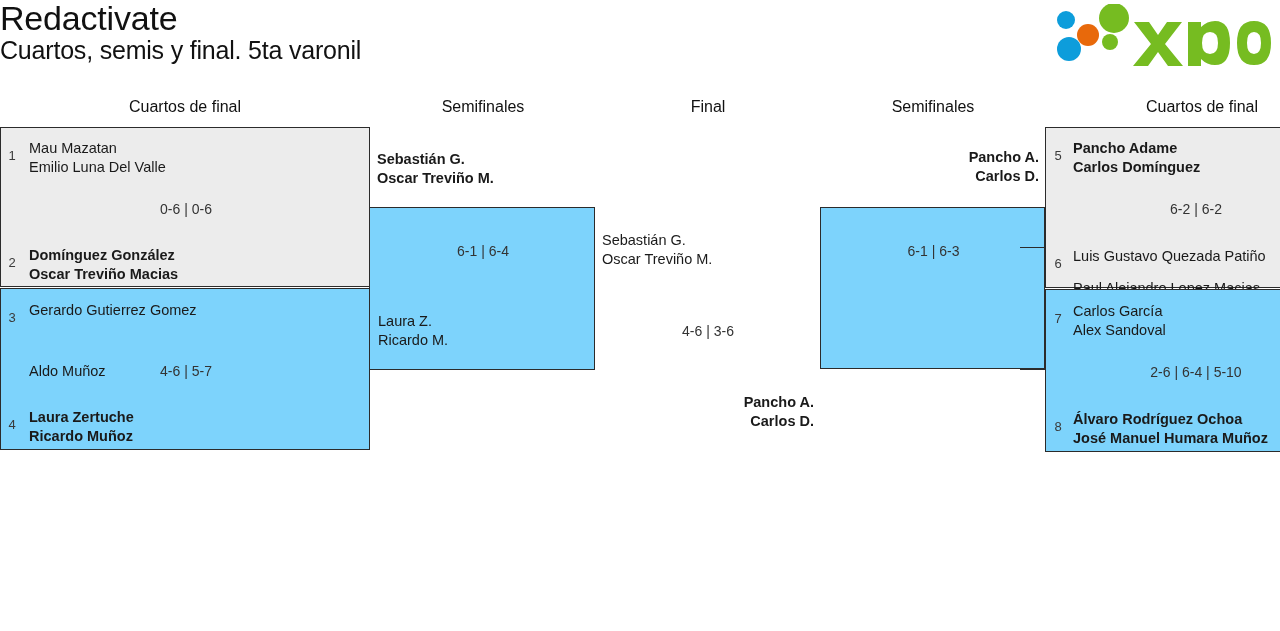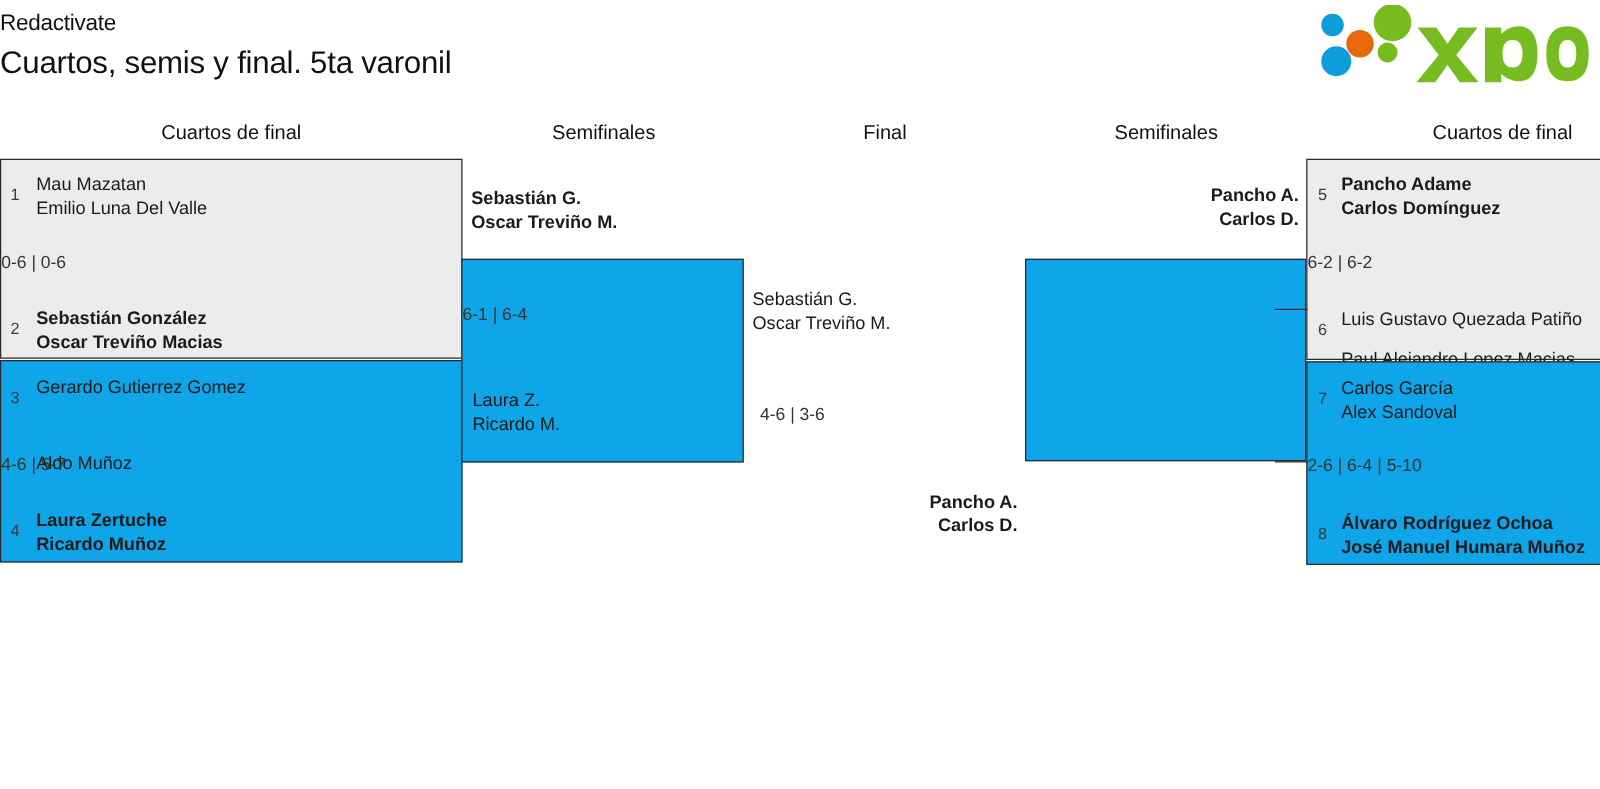--- a/index.html
+++ b/index.html
@@ -15,21 +15,21 @@
     font-family: "Liberation Sans", sans-serif;
     color: #1a1a1a;
     -webkit-font-smoothing: antialiased;
   }
 
   
   .page-title {
     position: absolute;
     left: 0px;
     top: 2px;
-    font-size: 18px;
+    font-size: 34px;
     line-height: 32px;
     font-weight: 400;
     color: #111111;
     letter-spacing: -0.2px;
     white-space: nowrap;
   }
   .page-subtitle {
     position: absolute;
     left: 0px;
     top: 34px;
@@ -61,21 +61,21 @@
     color: #111111;
     text-align: center;
     white-space: nowrap;
   }
 
   
   .box {
     position: absolute;
     box-sizing: border-box;
     border: 1px solid #2b2b2b;
-    background: #0ea5e9;
+    background: #7dd3fc;
   }
   .box.shaded { background: #ececec; }
 
   .seed {
     position: absolute;
     font-size: 13px;
     line-height: 15px;
     color: #3a3a3a;
     font-weight: 400;
     text-align: center;
@@ -94,21 +94,21 @@
   .team.right { text-align: right; }
 
   .score {
     position: absolute;
     font-size: 14px;
     line-height: 18px;
     color: #333333;
     font-weight: 400;
     white-space: nowrap;
   }
-  .score.center { }
+  .score.center { text-align: center; }
 
   
   .conn {
     position: absolute;
     background: #2b2b2b;
   }
 </style>
 </head>
 <body>
 
@@ -135,21 +135,21 @@
 <div class="round-header" style="left:608px; width:200px;">Final</div>
 <div class="round-header" style="left:833px; width:200px;">Semifinales</div>
 <div class="round-header" style="left:1102px; width:200px;">Cuartos de final</div>
 
 <div class="box shaded" style="left:0px; top:127px; width:370px; height:160px;">
   <div class="seed" style="left:2px; top:20px;">1</div>
   <div class="team" style="left:28px; top:11px;">Mau Mazatan</div>
   <div class="team" style="left:28px; top:30px;">Emilio Luna Del Valle</div>
   <div class="score center" style="left:0px; top:72px; width:370px;">0-6 | 0-6</div>
   <div class="seed" style="left:2px; top:127px;">2</div>
-  <div class="team win" style="left:28px; top:118px;">Sebastián González</div>
+  <div class="team win" style="left:28px; top:118px;">Domínguez González</div>
   <div class="team win" style="left:28px; top:137px;">Oscar Treviño Macias</div>
 </div>
 
 <div class="box" style="left:0px; top:288px; width:370px; height:162px;">
   <div class="seed" style="left:2px; top:21px;">3</div>
   <div class="team" style="left:28px; top:12px;">Gerardo Gutierrez Gomez</div>
   <div class="team" style="left:28px; top:31px;margin-top:42px;">Aldo Muñoz</div>
   <div class="score center" style="left:0px; top:73px; width:370px;">4-6 | 5-7</div>
   <div class="seed" style="left:2px; top:128px;">4</div>
   <div class="team win" style="left:28px; top:119px;">Laura Zertuche</div>
@@ -168,20 +168,21 @@
 <div class="team" style="left:602px; top:231px;">Sebastián G.</div>
 <div class="team" style="left:602px; top:250px;">Oscar Treviño M.</div>
 <div class="score center" style="left:608px; top:322px; width:200px;">4-6 | 3-6</div>
 <div class="team win right" style="left:608px; top:393px; width:206px;">Pancho A.</div>
 <div class="team win right" style="left:608px; top:412px; width:206px;">Carlos D.</div>
 
 <div class="team win right" style="left:820px; top:148px; width:219px;">Pancho A.</div>
 <div class="team win right" style="left:820px; top:167px; width:219px;">Carlos D.</div>
 
 <div class="box" style="left:820px; top:207px; width:225px; height:162px;">
+  <div class="score center" style="left:0px; top:34px; width:225px;">6-1 | 6-3</div>
 </div>
 
 <div class="box shaded" style="left:1045px; top:127px; width:300px; height:161px;">
   <div class="seed" style="left:3px; top:20px;">5</div>
   <div class="team win" style="left:27px; top:11px;">Pancho Adame</div>
   <div class="team win" style="left:27px; top:30px;">Carlos Domínguez</div>
   <div class="score center" style="left:0px; top:72px; width:300px;">6-2 | 6-2</div>
   <div class="seed" style="left:3px; top:128px;">6</div>
   <div class="team" style="left:27px; top:119px;">Luis Gustavo Quezada Patiño</div>
   <div class="team" style="left:27px; top:151px;">Paul Alejandro Lopez Macias</div>

